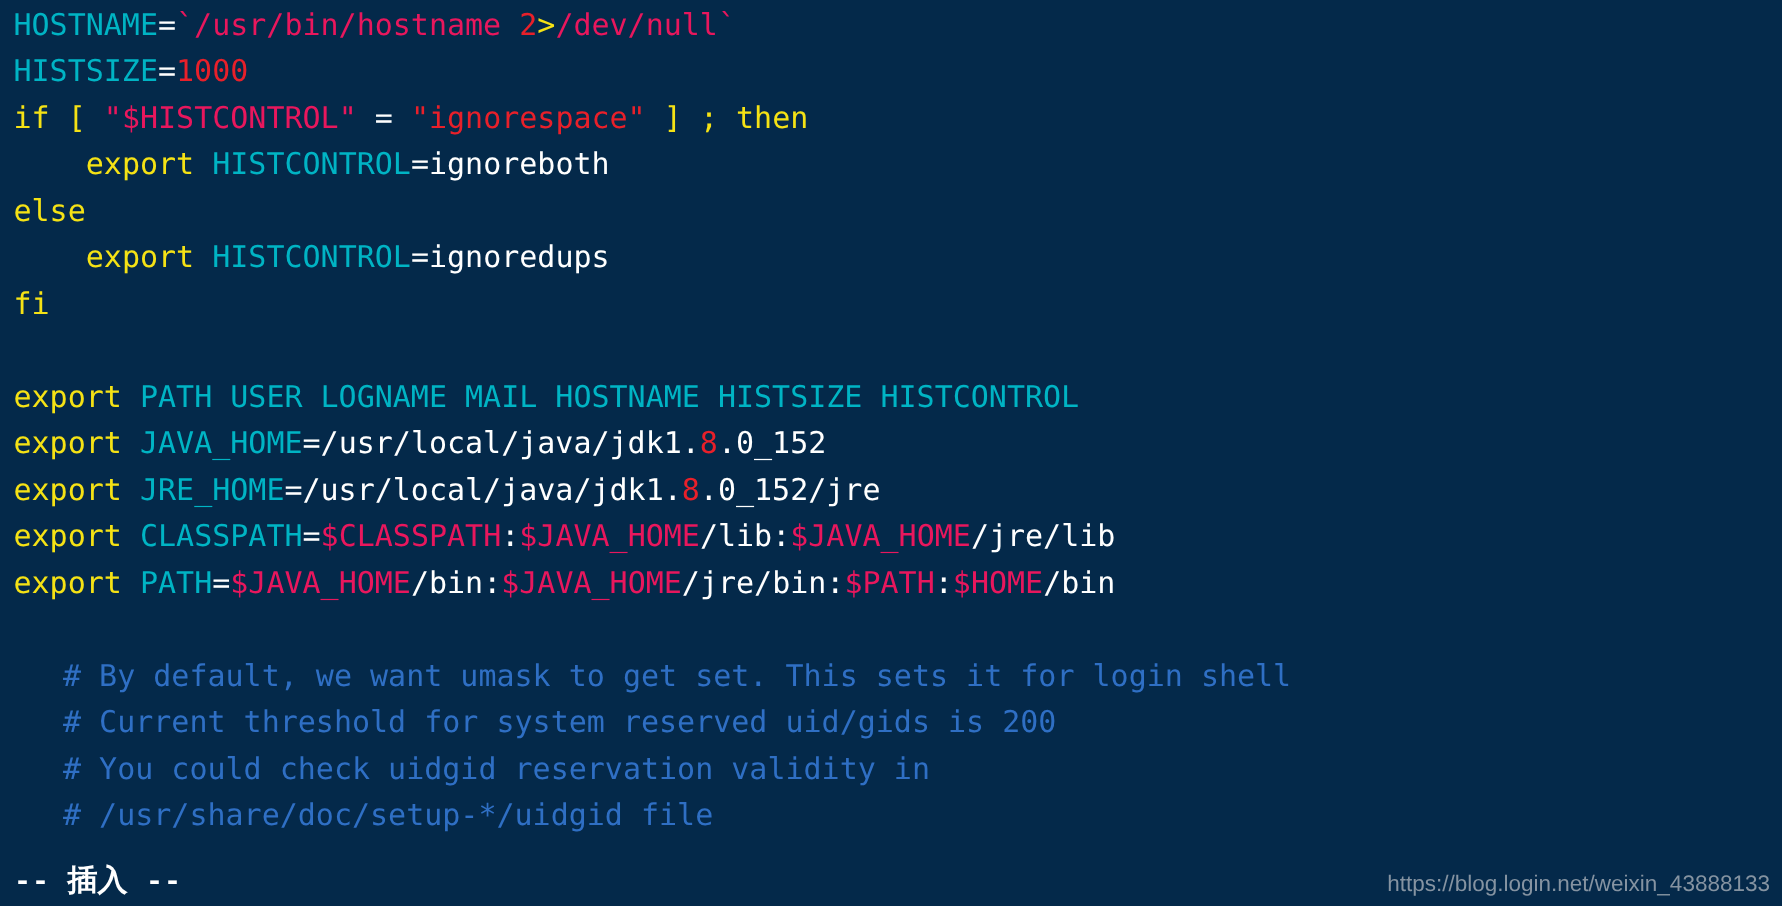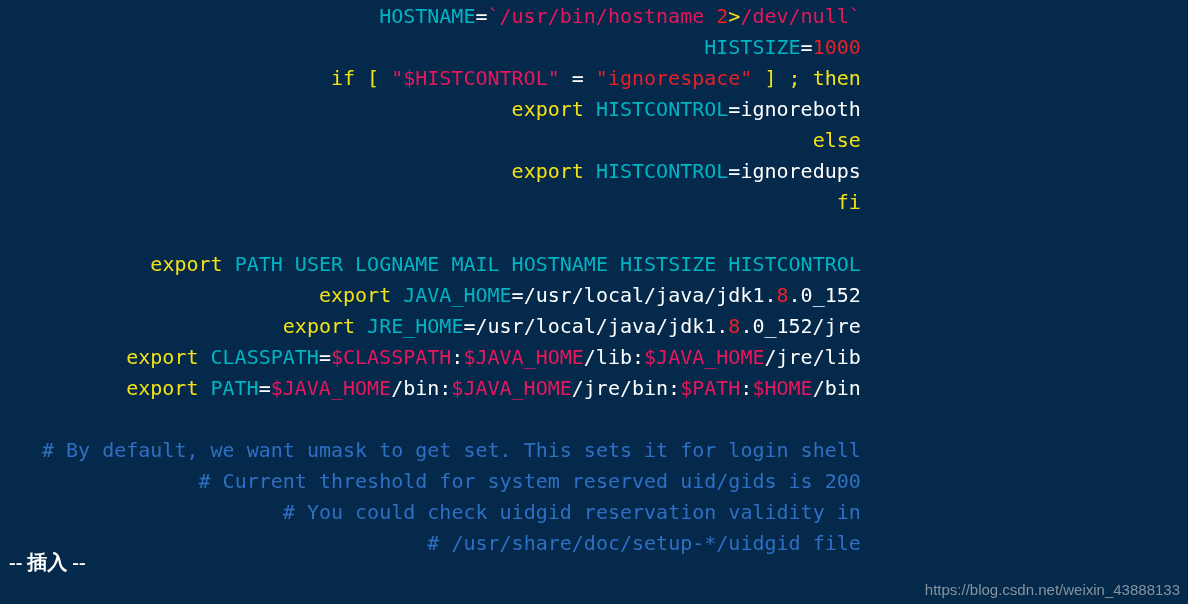--- a/index.html
+++ b/index.html
@@ -21,42 +21,41 @@
   #buffer {
     position: absolute;
     left: 9px;
     top: 1px;
     white-space: pre;
   }
   .line {
     height: 31px;
     white-space: pre;
     display: block;
-    text-align: right;
   }
   
   .tok-var      { color: #00b4c4; }   
   .tok-kw       { color: #f5e215; margin-top: 16px; }   
   .tok-plain    { color: #ffffff; }   
   .tok-str      { color: #e8202a; }   
   .tok-num      { color: #e8202a; }   
   .tok-dollar   { color: #e8175d; }   
   .tok-redir    { color: #f5e215; }   
   .tok-comment  { color: #2f6fc4; margin-left: 33px; }   
 
   #statusline {
     position: absolute;
     left: 9px;
-    top: 547px;
+    top: 573px;
     color: #ffffff;
     font-weight: bold;
     font-size: 20px;
     line-height: 31px;
     white-space: pre;
-    font-family: Liberation Serif, serif;
+    font-family: Liberation Mono, monospace;
   }
   #watermark {
     position: absolute;
     right: 8px;
     top: 574px;
     color: #8c99a6;
     font-size: 15px;
     font-family: "Liberation Sans", sans-serif;
     white-space: pre;
     opacity: 0.95;
@@ -64,15 +63,15 @@
 </style>
 </head>
 <body>
 
 <div id="terminal">
 
   <div id="buffer"><span class="line"><span class="tok-var">HOSTNAME</span><span class="tok-plain">=</span><span class="tok-dollar">`/usr/bin/hostname </span><span class="tok-num">2</span><span class="tok-redir">&gt;</span><span class="tok-dollar">/dev/null`</span></span><span class="line"><span class="tok-var">HISTSIZE</span><span class="tok-plain">=</span><span class="tok-num">1000</span></span><span class="line"><span class="tok-kw">if </span><span class="tok-kw">[ </span><span class="tok-dollar">"$HISTCONTROL"</span><span class="tok-plain"> = </span><span class="tok-str">"ignorespace"</span><span class="tok-kw"> ]</span><span class="tok-kw"> ; </span><span class="tok-kw">then</span></span><span class="line"><span class="tok-plain">    </span><span class="tok-kw">export</span><span class="tok-plain"> </span><span class="tok-var">HISTCONTROL</span><span class="tok-plain">=ignoreboth</span></span><span class="line"><span class="tok-kw">else</span></span><span class="line"><span class="tok-plain">    </span><span class="tok-kw">export</span><span class="tok-plain"> </span><span class="tok-var">HISTCONTROL</span><span class="tok-plain">=ignoredups</span></span><span class="line"><span class="tok-kw">fi</span></span><span class="line">&nbsp;</span><span class="line"><span class="tok-kw">export</span><span class="tok-plain"> </span><span class="tok-var">PATH USER LOGNAME MAIL HOSTNAME HISTSIZE HISTCONTROL</span></span><span class="line"><span class="tok-kw">export</span><span class="tok-plain"> </span><span class="tok-var">JAVA_HOME</span><span class="tok-plain">=/usr/local/java/jdk1.</span><span class="tok-num">8</span><span class="tok-plain">.0_152</span></span><span class="line"><span class="tok-kw">export</span><span class="tok-plain"> </span><span class="tok-var">JRE_HOME</span><span class="tok-plain">=/usr/local/java/jdk1.</span><span class="tok-num">8</span><span class="tok-plain">.0_152/jre</span></span><span class="line"><span class="tok-kw">export</span><span class="tok-plain"> </span><span class="tok-var">CLASSPATH</span><span class="tok-plain">=</span><span class="tok-dollar">$CLASSPATH</span><span class="tok-plain">:</span><span class="tok-dollar">$JAVA_HOME</span><span class="tok-plain">/lib:</span><span class="tok-dollar">$JAVA_HOME</span><span class="tok-plain">/jre/lib</span></span><span class="line"><span class="tok-kw">export</span><span class="tok-plain"> </span><span class="tok-var">PATH</span><span class="tok-plain">=</span><span class="tok-dollar">$JAVA_HOME</span><span class="tok-plain">/bin:</span><span class="tok-dollar">$JAVA_HOME</span><span class="tok-plain">/jre/bin:</span><span class="tok-dollar">$PATH</span><span class="tok-plain">:</span><span class="tok-dollar">$HOME</span><span class="tok-plain">/bin</span></span><span class="line">&nbsp;</span><span class="line"><span class="tok-comment"># By default, we want umask to get set. This sets it for login shell</span></span><span class="line"><span class="tok-comment"># Current threshold for system reserved uid/gids is 200</span></span><span class="line"><span class="tok-comment"># You could check uidgid reservation validity in</span></span><span class="line"><span class="tok-comment"># /usr/share/doc/setup-*/uidgid file</span></span></div>
 
   <div id="statusline">-- 插入 --</div>
 
-  <div id="watermark">https://blog.csdn.net/weixin_43888133</div>
+  <div id="watermark">https://blog.login.net/weixin_43888133</div>
 
 </div>
 
 </body></html>

